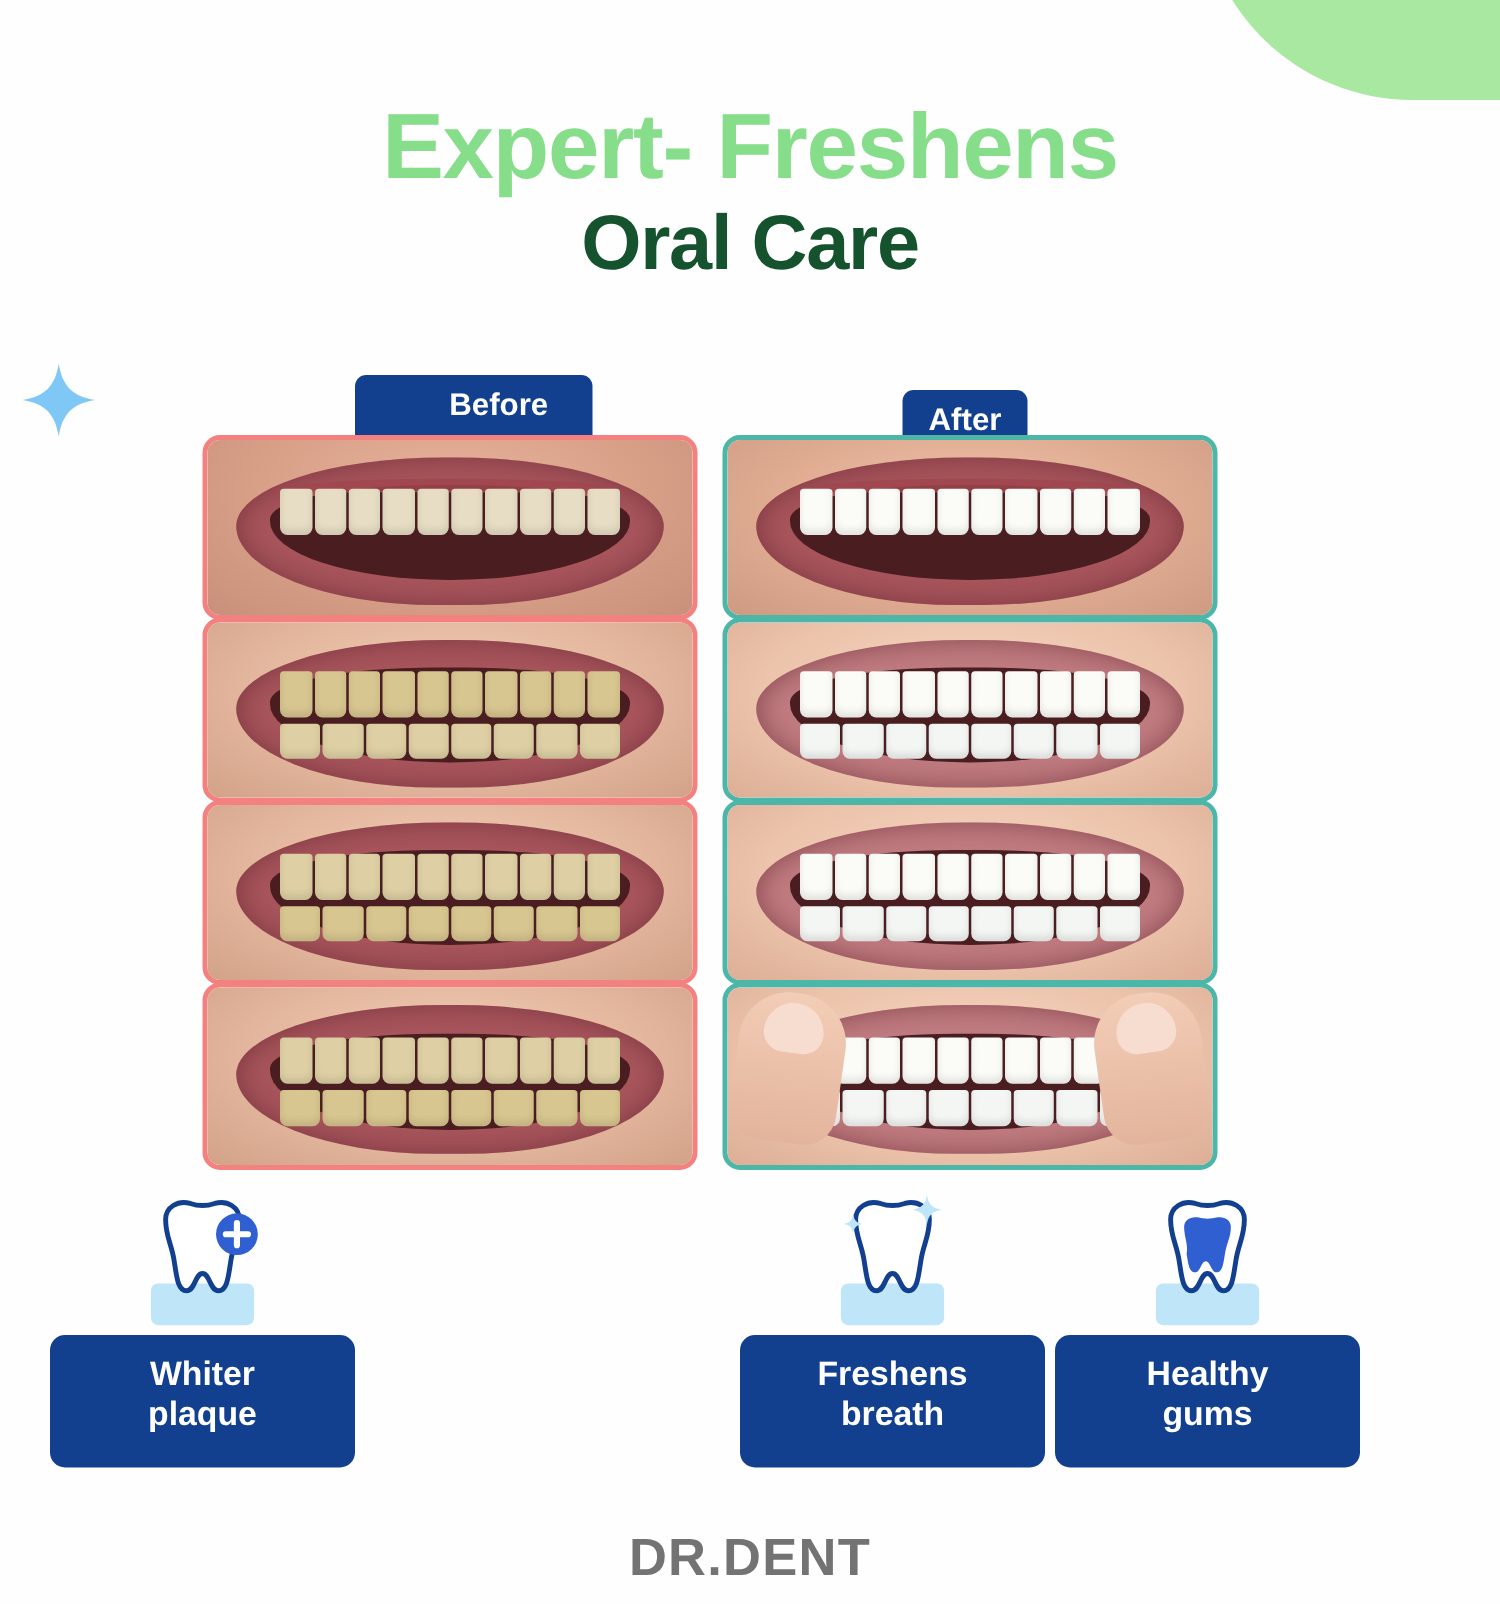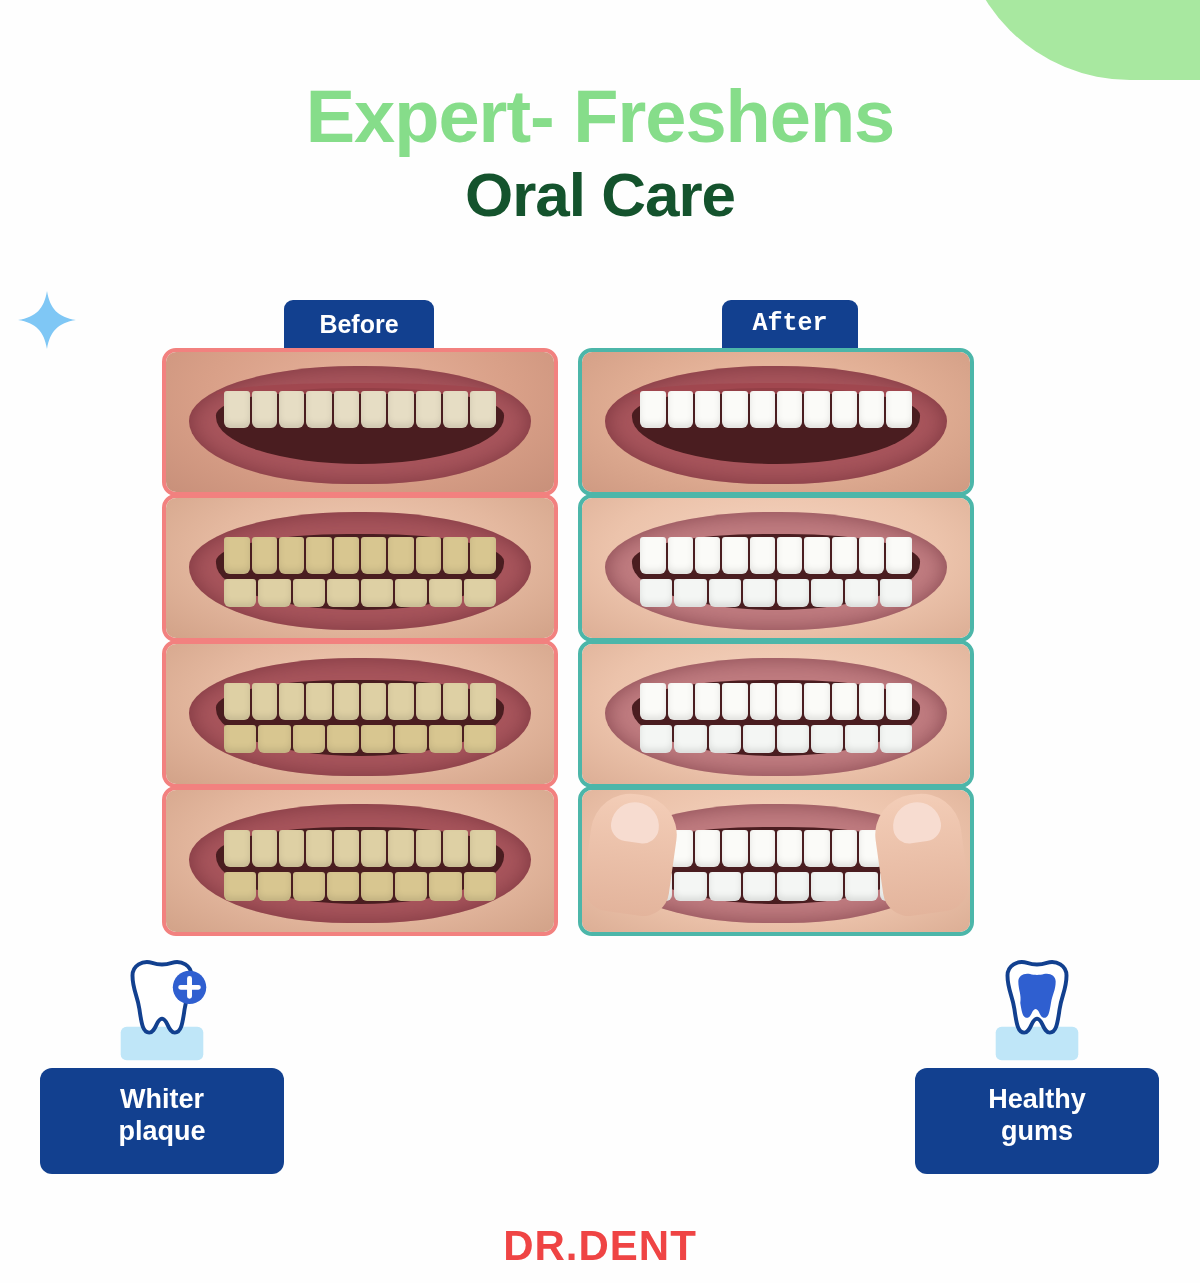--- a/index.html
+++ b/index.html
@@ -66,22 +66,22 @@
     position: absolute;
     background: #12408f;
     color: #ffffff;
     font-size: 25px;
     font-weight: bold;
     border-radius: 9px 9px 0 0;
     text-align: center;
     line-height: 48px;
     height: 48px;
   }
-  .pill.before { left: 284px; top: 300px; width: 150px; }
-  .pill.after  { left: 722px; top: 300px; width: 136px; font-family: Liberation Mono, monospace; }
+  .pill.before { left: 284px; top: 300px; width: 150px; padding-left: 40px; }
+  .pill.after  { left: 722px; top: 312px; width: 100px; }
 
   
   .grid {
     position: absolute;
     left: 162px;
     top: 348px;
     width: 812px;
     height: 588px;
   }
   .photo {
@@ -213,21 +213,21 @@
 
   
   .brand {
     position: absolute;
     left: 0;
     top: 1222px;
     width: 1200px;
     text-align: center;
     font-size: 42px;
     font-weight: bold;
-    color: #ef4444;
+    color: #737373;
     letter-spacing: 1px;
   }
 </style>
 </head>
 <body>
 
 <div class="corner-blob"></div>
 
 <div class="headline">
   <span class="line1">Expert- Freshens</span>
@@ -473,22 +473,36 @@
         <path d="M88 29v18M79 38h18" stroke="#ffffff" stroke-width="5" stroke-linecap="round"></path>
       </svg>
     </div>
     <div class="card">
       <div>Whiter</div>
       <div>plaque</div>
     </div>
   </div>
 
 
-
-  <div class="benefit" style="left:875px;">
+  <div class="benefit" style="left:552px;">
+    <div class="icon-wrap">
+      <svg width="118" height="118" viewBox="0 0 120 120">
+        <rect x="18" y="78" width="84" height="34" rx="6" fill="#bfe6f8"></rect>
+        <path d="M30 26c0-10 10-16 20-13 6 2 14 2 20 0 10-3 20 3 20 13 0 14-5 20-7 34-2 13-3 24-10 24s-7-14-13-14-6 14-13 14-8-11-10-24C35 46 30 40 30 26z" fill="#ffffff" stroke="#12408f" stroke-width="4"></path>
+        <path d="M88 6c1.5 8 4 10.5 12 12-8 1.5-10.5 4-12 12-1.5-8-4-10.5-12-12 8-1.5 10.5-4 12-12z" fill="#bfe6f8"></path>
+        <path d="M28 22c1 5 2.6 6.6 7.6 7.6-5 1-6.6 2.6-7.6 7.6-1-5-2.6-6.6-7.6-7.6 5-1 6.6-2.6 7.6-7.6z" fill="#bfe6f8"></path>
+      </svg>
+    </div>
+    <div class="card">
+      <div>Freshens</div>
+      <div>breath</div>
+    </div>
+  </div>
+
+  <div class="benefit" style="left:804px;">
     <div class="icon-wrap">
       <svg width="118" height="118" viewBox="0 0 120 120">
         <rect x="18" y="78" width="84" height="34" rx="6" fill="#bfe6f8"></rect>
         <path d="M30 26c0-10 10-16 20-13 6 2 14 2 20 0 10-3 20 3 20 13 0 14-5 20-7 34-2 13-3 24-10 24s-7-14-13-14-6 14-13 14-8-11-10-24C35 46 30 40 30 26z" fill="#ffffff" stroke="#12408f" stroke-width="4"></path>
         <path d="M41 32c0-6 6-9 12-7.5 4 1.2 10 1.2 14 0 6-1.5 12 1.5 12 7.5 0 9-3.4 13-4.8 22-1.4 8-2 15-6.8 15s-4.8-9-8.8-9-4 9-8.8 9-5.4-7-6.8-15C44.4 45 41 41 41 32z" fill="#2f5fd0"></path>
       </svg>
     </div>
     <div class="card">
       <div>Healthy</div>
       <div>gums</div>

